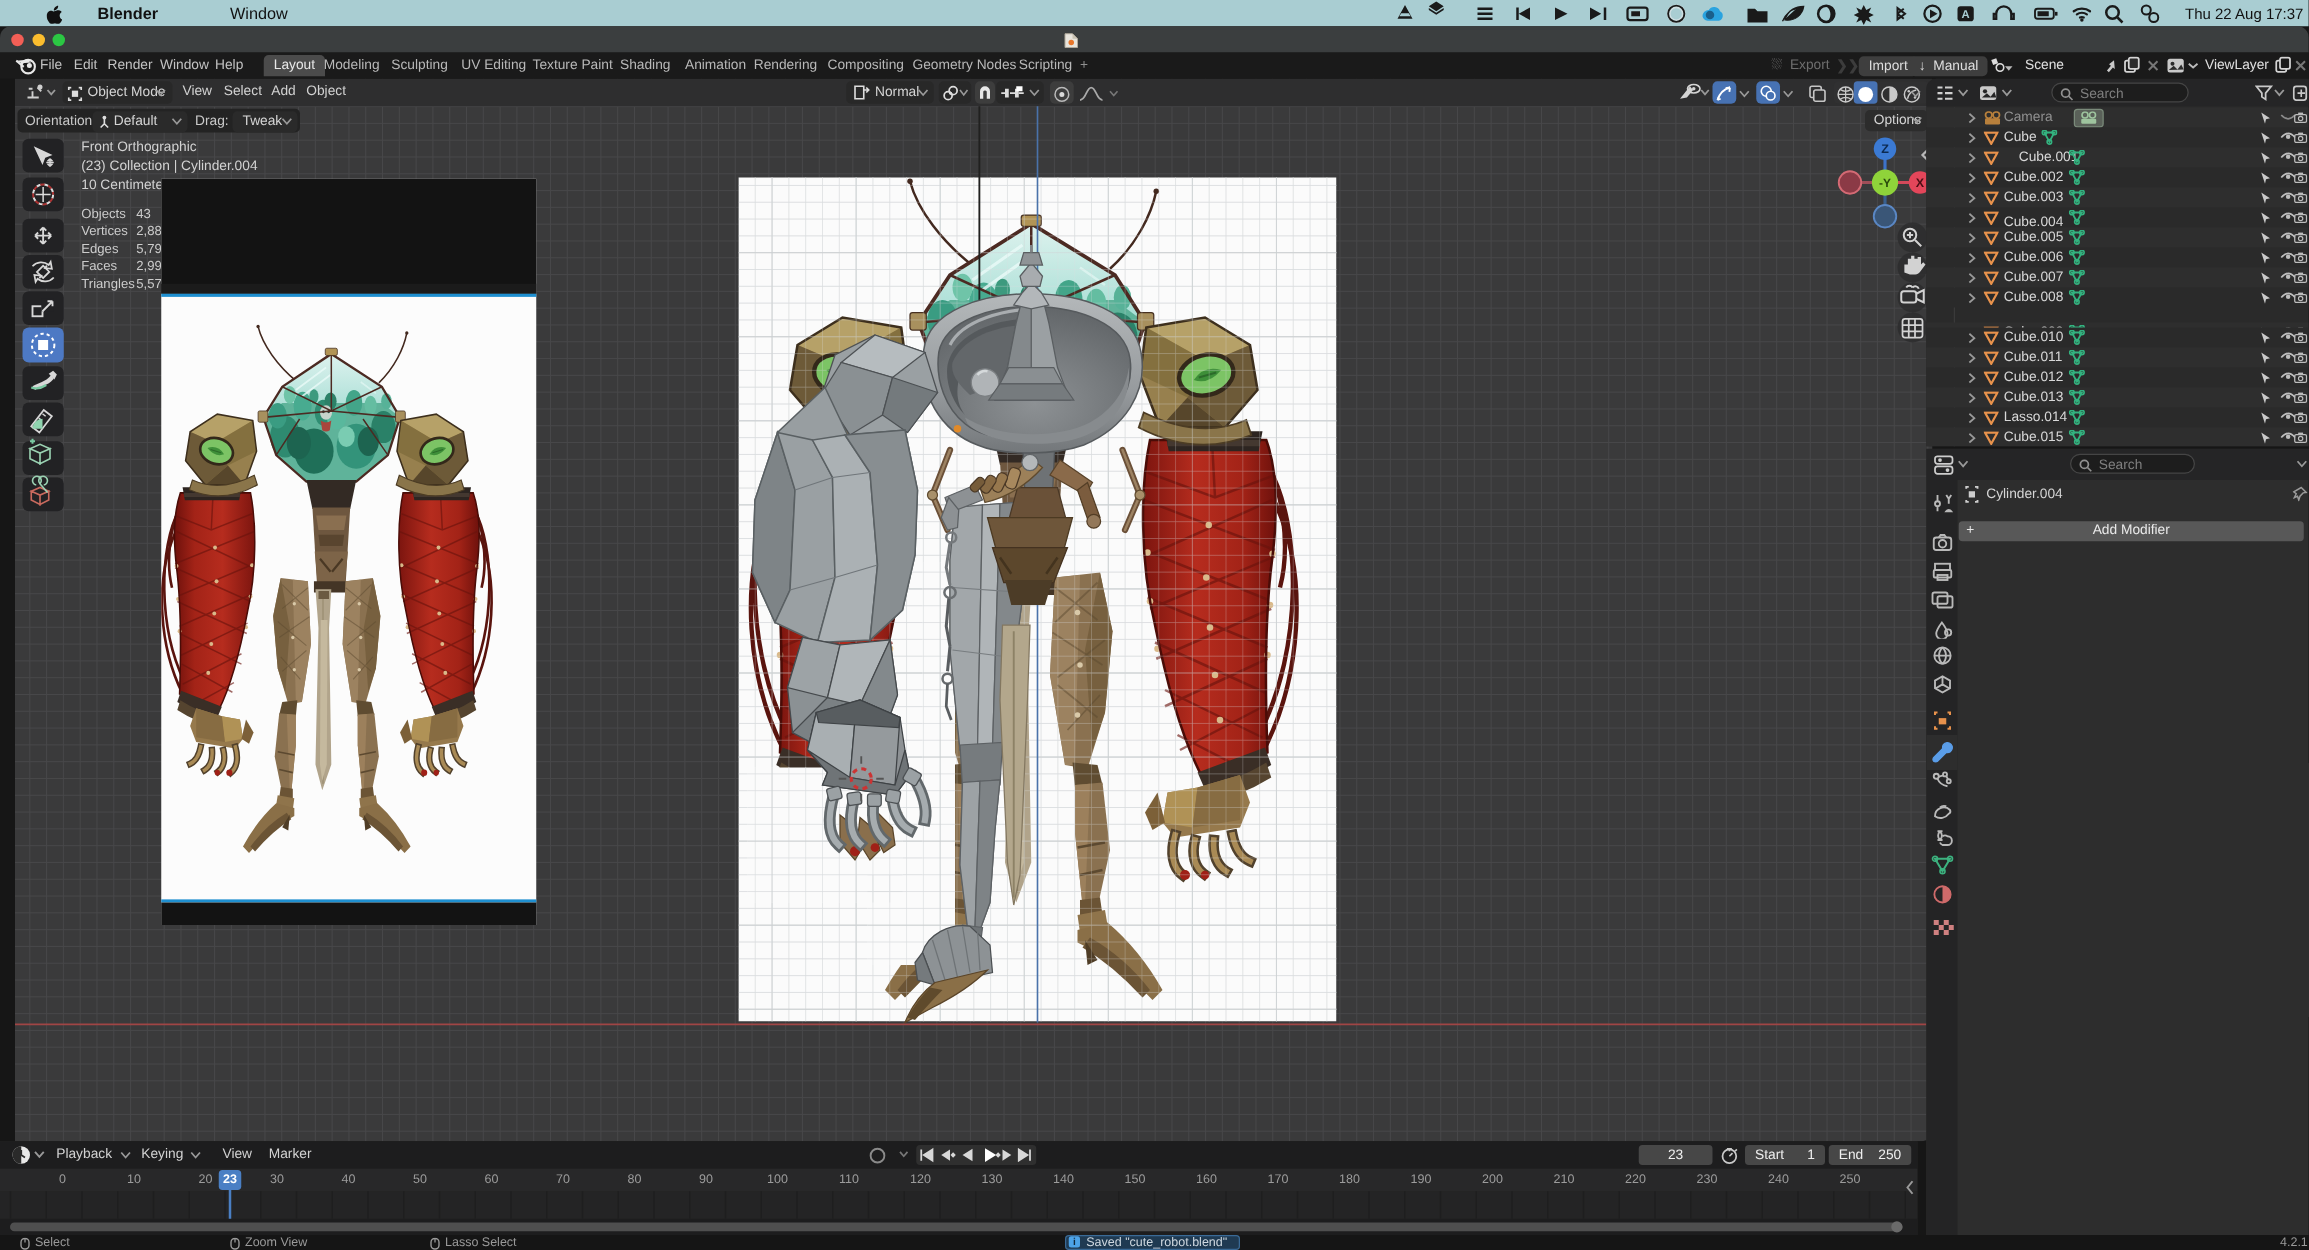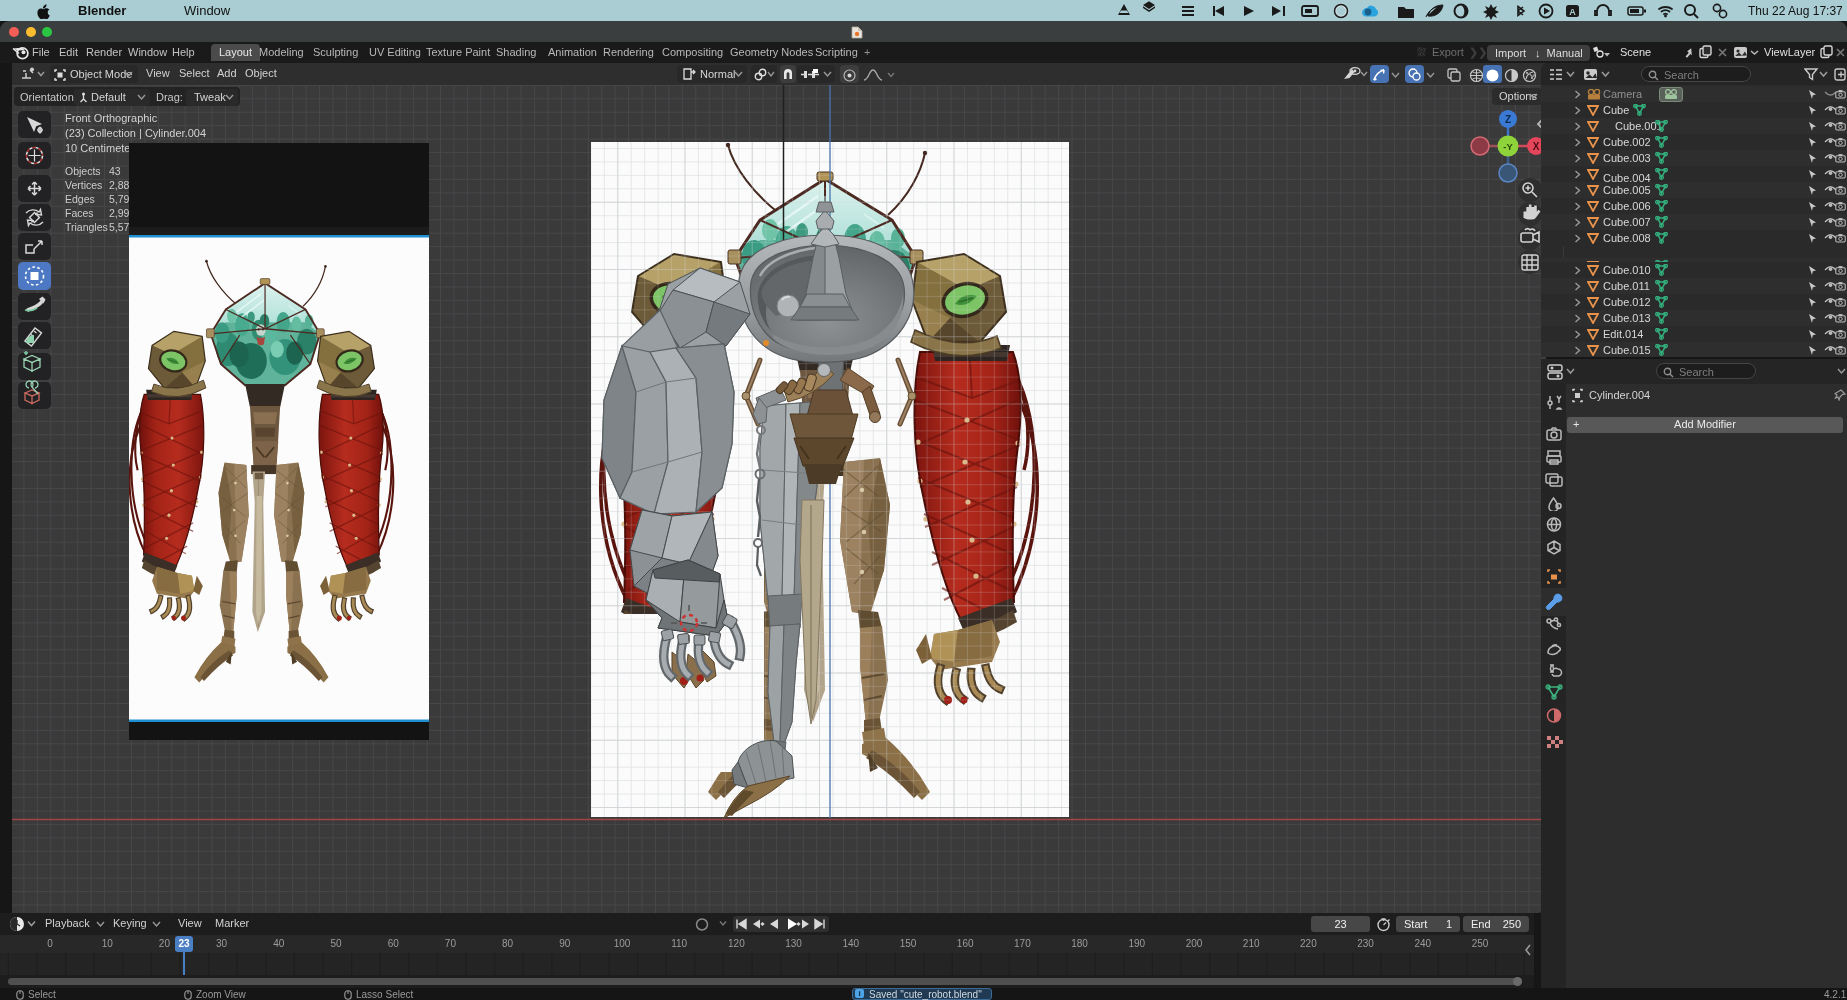--- a/index.html
+++ b/index.html
@@ -1193,21 +1193,21 @@
           <rect x="4.5" y="0.5" width="5" height="2.5" fill="#bdbdbd"></rect>
         </svg>
       </div>
       <div class="abs" style="left:0;top:263px;width:306px;height:16px;background:#2a2a2a">
         <svg class="abs" style="left:33px;top:4px" width="7" height="9" viewBox="0 0 7 9">
           <path d="M1.5 1 l4 3.5 -4 3.5" fill="none" stroke="#9a9a9a" stroke-width="1.4"></path>
         </svg>
         <svg class="abs" style="left:46px;top:2.5px" width="12" height="11" viewBox="0 0 12 11">
           <path d="M1 1 h10 l-5 9 Z" fill="none" stroke="#e8924c" stroke-width="1.8"></path>
         </svg>
-        <div class="abs" style="left:62px;top:1.5px;font-size:11px;color:#d8d8d8">Edit.014</div>
+        <div class="abs" style="left:62px;top:1.5px;font-size:11px;color:#d8d8d8">Lasso.014</div>
         <svg class="abs" style="left:114px;top:2px" width="13" height="12" viewBox="0 0 13 12">
           <path d="M2.5 2 L10.5 2 L6.5 9.5 Z" fill="none" stroke="#33b27f" stroke-width="1.5"></path>
           <circle cx="2.5" cy="2" r="1.8" fill="none" stroke="#33b27f" stroke-width="1.3"></circle>
           <circle cx="10.5" cy="2" r="1.8" fill="none" stroke="#33b27f" stroke-width="1.3"></circle>
           <circle cx="6.5" cy="9.5" r="1.8" fill="none" stroke="#33b27f" stroke-width="1.3"></circle>
         </svg>
         <svg class="abs" style="left:266px;top:3px" width="11" height="11" viewBox="0 0 11 11">
           <path d="M2 1 l7 4.5 -3.2 0.8 -0.8 3.7 Z" fill="#c9c9c9"></path>
         </svg>
         <svg class="abs" style="left:283px;top:3px" width="13" height="10" viewBox="0 0 13 10">

